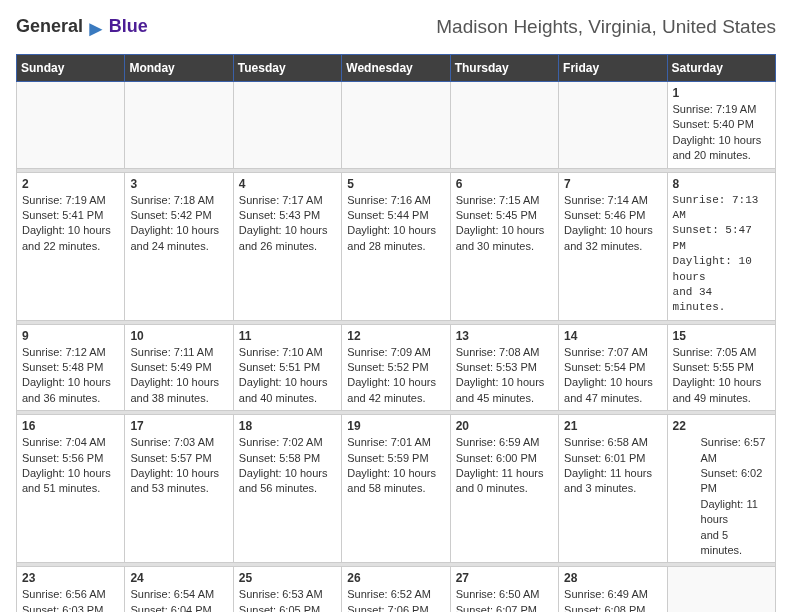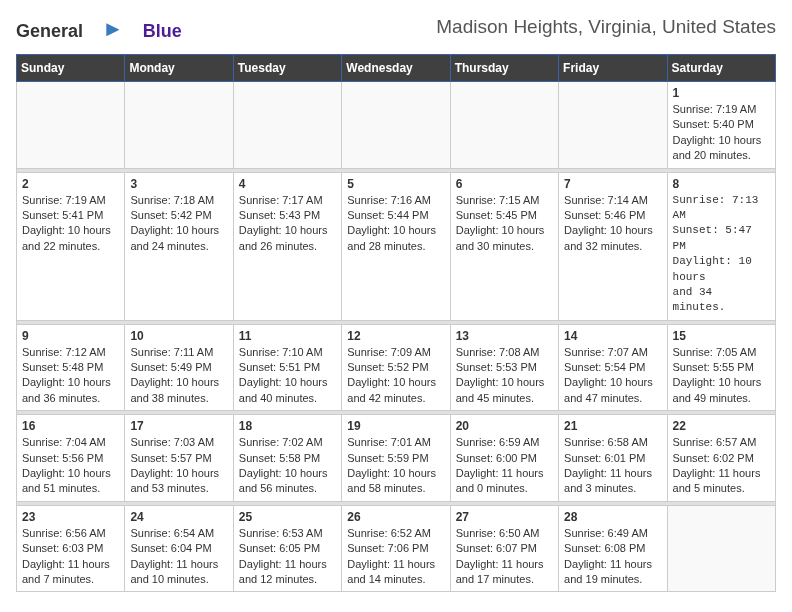--- a/index.html
+++ b/index.html
@@ -16,22 +16,21 @@
       justify-content: space-between;
       margin-bottom: 12px;
     }
     .logo {
       display: flex;
       flex-direction: column;
       align-items: flex-start;
     }
     .logo-top {
       display: flex;
-      align-items: flex-end;
-      gap: 17px;
+      align-items: flex-start;
     }
     .logo-general {
       font-size: 18px;
       font-weight: bold;
       color: #333;
     }
     .logo-bird {
       color: #3a7abf;
       font-size: 22px;
       margin-left: 2px;
@@ -291,21 +290,21 @@
         </td>
         <td>
           <span class="day-number">21</span>
           <div class="day-info" style="white-space: pre-line;">Sunrise: 6:58 AM
 Sunset: 6:01 PM
 Daylight: 11 hours
 and 3 minutes.</div>
         </td>
         <td>
           <span class="day-number">22</span>
-          <div class="day-info" style="white-space: pre-line;">Sunrise: 6:57 AM
+          <div class="day-info" style="white-space: pre-line; margin-left: 28px;">Sunrise: 6:57 AM
 Sunset: 6:02 PM
 Daylight: 11 hours
 and 5 minutes.</div>
         </td>
       </tr>
       <tr>
         <td colspan="7" class="row-spacer" style="padding: 0px; height: 4px; background: rgb(224, 224, 224);"></td>
       </tr>
       <tr>
         <td>

